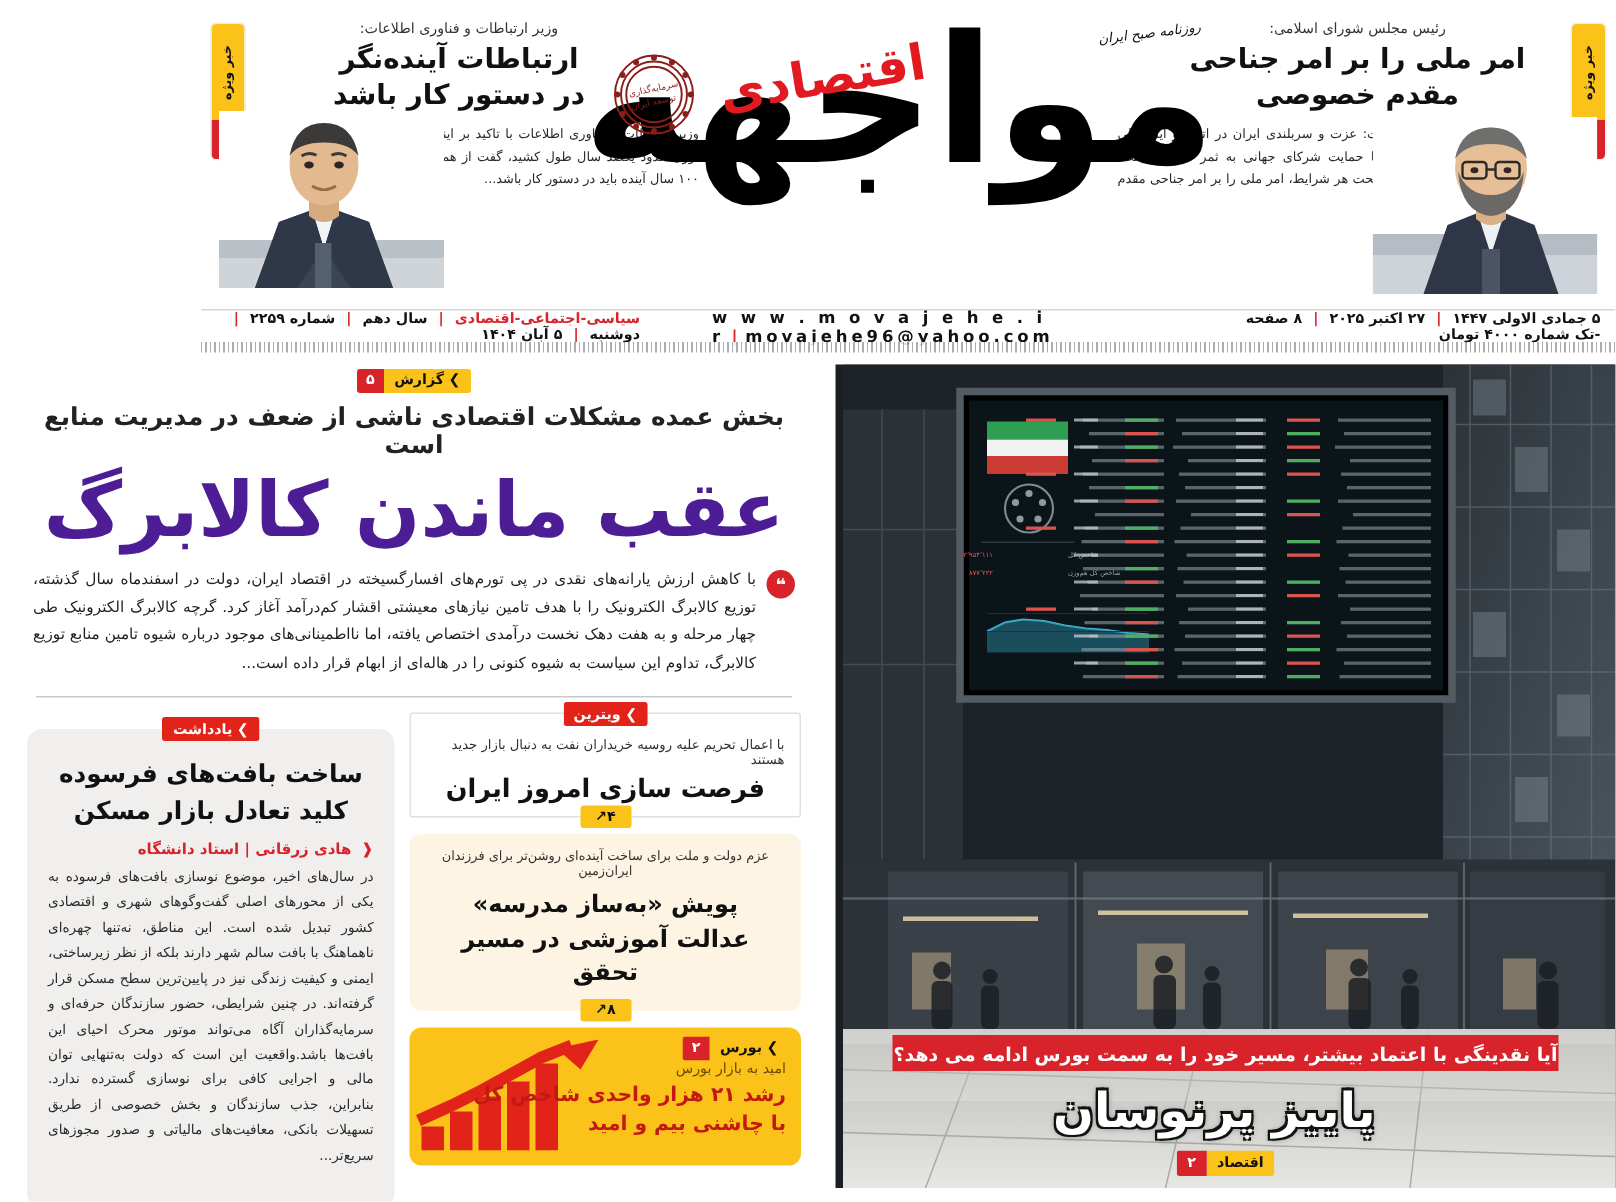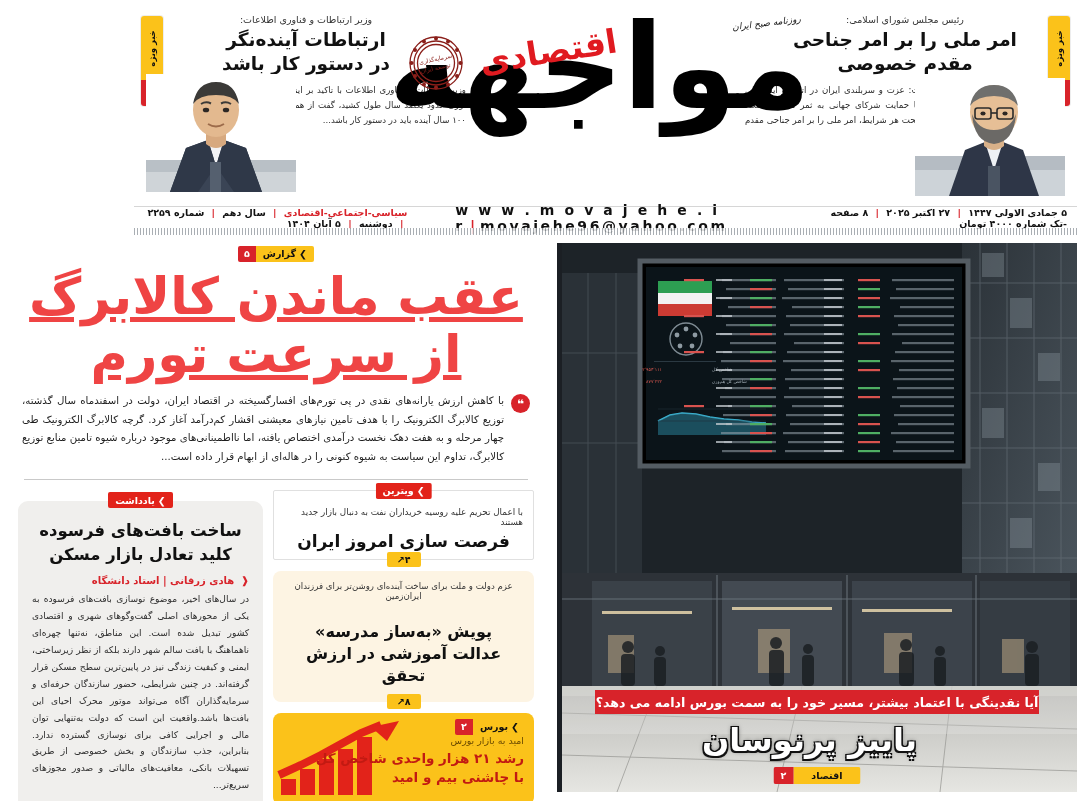--- a/index.html
+++ b/index.html
@@ -91,21 +91,21 @@
   
   .infobar{
     position:absolute;left:0;right:0;top:206px;height:22px;
     display:flex;align-items:center;justify-content:space-between;
     padding:0 10px;box-sizing:border-box;
     font-size:9.5px;font-weight:bold;color:#111;
     border-top:1px solid #d6d6d6;
   }
   .infobar .sep{color:#d8232a;margin:0 4px;font-weight:bold;}
   .infobar .url{
-    letter-spacing:2.6px;font-size:14px;font-weight:bold;color:#111;
+    letter-spacing:2.6px;font-size:11px;font-weight:bold;color:#111;
     direction:ltr;
     margin-left:48px;
   }
   .infobar .url .pipe{color:#d8232a;margin:0 5px;letter-spacing:0;}
   .infobar .red{color:#d8232a;}
   .hatch{
     position:absolute;left:0;right:0;top:228px;height:7px;
     background:repeating-linear-gradient(90deg,#9aa0a6 0 1px,#fff 1px 3px);
     opacity:.85;
   }
@@ -136,41 +136,41 @@
       -1.5px -1.5px 0 #111, 1.5px -1.5px 0 #111,
       -1.5px 1.5px 0 #111, 1.5px 1.5px 0 #111,
       0 0 5px rgba(0,0,0,.6);
     letter-spacing:-.5px;
   }
   .photo-badge{
     position:absolute;left:50%;transform:translateX(-50%);bottom:8px;
     display:flex;height:17px;border-radius:2px;overflow:hidden;
     font-size:9.5px;font-weight:bold;
   }
-  .photo-badge .b-label{background:#fbc21a;color:#111;padding:0 18px;display:flex;align-items:center;}
+  .photo-badge .b-label{background:#fbc21a;color:#111;padding:0 7px;display:flex;align-items:center;}
   .photo-badge .b-num{background:#d8232a;color:#fff;padding:0 7px;display:flex;align-items:center;}
 
   
   .badge{
     display:inline-flex;height:16px;border-radius:2px;overflow:hidden;
     font-size:9.5px;font-weight:bold;vertical-align:middle;
   }
   .badge .b-label{background:#fbc21a;color:#111;padding:0 7px;display:flex;align-items:center;gap:3px;}
   .badge .b-num{background:#d8232a;color:#fff;padding:0 6px;display:flex;align-items:center;}
   .badge.red .b-label{background:#e2231a;color:#fff;}
 
   .lead{padding:0 14px;box-sizing:border-box;}
   .lead-badge-row{text-align:center;margin-bottom:6px;}
   .lead-kicker{
     text-align:center;font-size:16.5px;font-weight:bold;color:#222;
     letter-spacing:-.3px;margin-bottom:6px;
   }
   .lead-title{
-    text-align:center;font-size:51px;font-weight:bold;color:#ef4444;
-    line-height:1.14;letter-spacing:-1.6px;margin:2px 0 0;text-decoration:underline;
+    text-align:center;font-size:51px;font-weight:bold;color:#4c1d95;
+    line-height:1.14;letter-spacing:-1.6px;margin:2px 0 0;
   }
   .lead-body{
     position:relative;font-size:10.2px;line-height:1.82;color:#1e1e1e;
     text-align:justify;padding-right:26px;margin-top:8px;
   }
   .lead-body .quote-dot{top:2px;right:0;}
   .lead-rule{
     border:none;border-top:1px solid #c9c9c9;margin:12px 16px 10px;
   }
 
@@ -193,21 +193,21 @@
     margin:0 auto;margin-top:-8px;position:relative;z-index:3;
     width:34px;height:15px;background:#fbc21a;border-radius:2px;
     display:flex;align-items:center;justify-content:center;
     font-size:9.5px;font-weight:bold;color:#111;
   }
 
   .promo-card{
     background:#fdf4e3;border-radius:8px;padding:10px 12px 14px;
     text-align:center;margin-top:4px;
   }
-  .promo-kicker{font-size:8.6px;color:#333;margin-bottom:20px;}
+  .promo-kicker{font-size:8.6px;color:#333;margin-bottom:6px;}
   .promo-l1{font-size:16px;font-weight:bold;color:#111;line-height:1.4;}
   .promo-l2{font-size:16px;font-weight:bold;color:#111;line-height:1.4;}
 
   .bourse-card{
     position:relative;margin-top:4px;background:#fbc21a;border-radius:8px;
     height:92px;overflow:hidden;
   }
   .bourse-badge{position:absolute;top:6px;right:8px;}
   .bourse-txt{
     position:absolute;right:10px;top:22px;text-align:right;
@@ -684,23 +684,23 @@
       <div class="lead">
         <div class="lead-badge-row">
           <span class="badge">
             <span class="b-label">
               <span>❯</span>
               <span>گزارش</span>
             </span>
             <span class="b-num">۵</span>
           </span>
         </div>
+        <div class="lead-kicker">بخش عمده مشکلات اقتصادی ناشی از ضعف در مدیریت منابع است</div>
         <div class="lead-title">
           <div>عقب ماندن کالابرگ</div>
-          <div>از سرعت تورم</div>
         </div>
         <div class="lead-body">
           <div class="quote-dot">❝</div>
           <span>با کاهش ارزش یارانه‌های نقدی در پی تورم‌های افسارگسیخته در اقتصاد ایران، دولت در اسفندماه سال گذشته، توزیع کالابرگ الکترونیک را با هدف تامین نیازهای معیشتی اقشار کم‌درآمد آغاز کرد. گرچه کالابرگ الکترونیک طی چهار مرحله و به هفت دهک نخست درآمدی اختصاص یافته، اما نااطمینانی‌های موجود درباره شیوه تامین منابع توزیع کالابرگ، تداوم این سیاست به شیوه کنونی را در هاله‌ای از ابهام قرار داده است...</span>
         </div>
       </div>
 
       <hr class="lead-rule">
 
       <div class="bottom-row">
@@ -719,21 +719,21 @@
           </div>
 
           <div class="pagechip">
             <span>۴</span>
             <span>↗</span>
           </div>
 
           <div class="promo-card">
             <div class="promo-kicker">عزم دولت و ملت برای ساخت آینده‌ای روشن‌تر برای فرزندان ایران‌زمین</div>
             <div class="promo-l1">پویش «به‌ساز مدرسه»</div>
-            <div class="promo-l2">عدالت آموزشی در ارزش تحقق</div>
+            <div class="promo-l2">عدالت آموزشی در مسیر تحقق</div>
           </div>
 
           <div class="pagechip">
             <span>۸</span>
             <span>↗</span>
           </div>
 
           <div class="bourse-card">
             <span class="badge bourse-badge">
               <span class="b-label">

